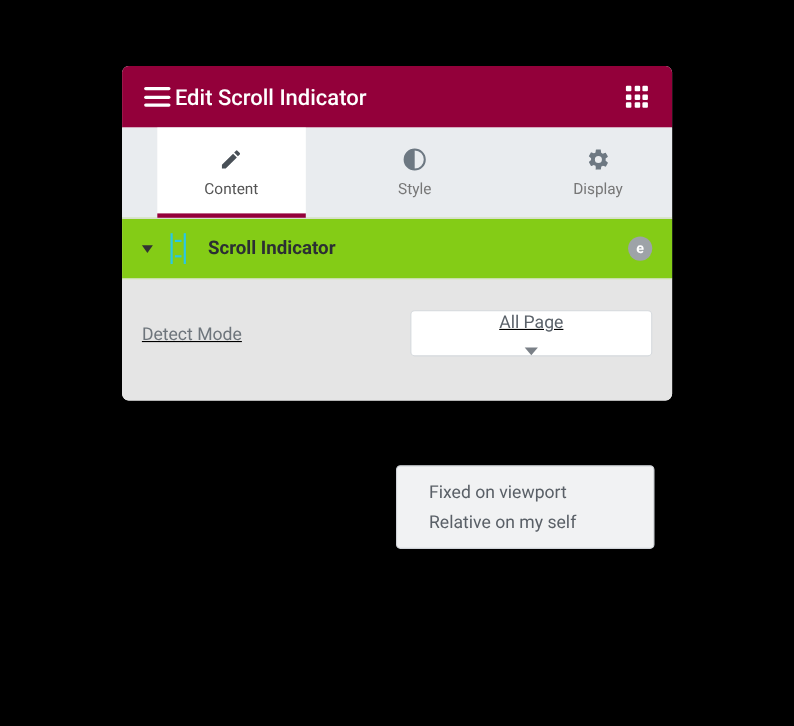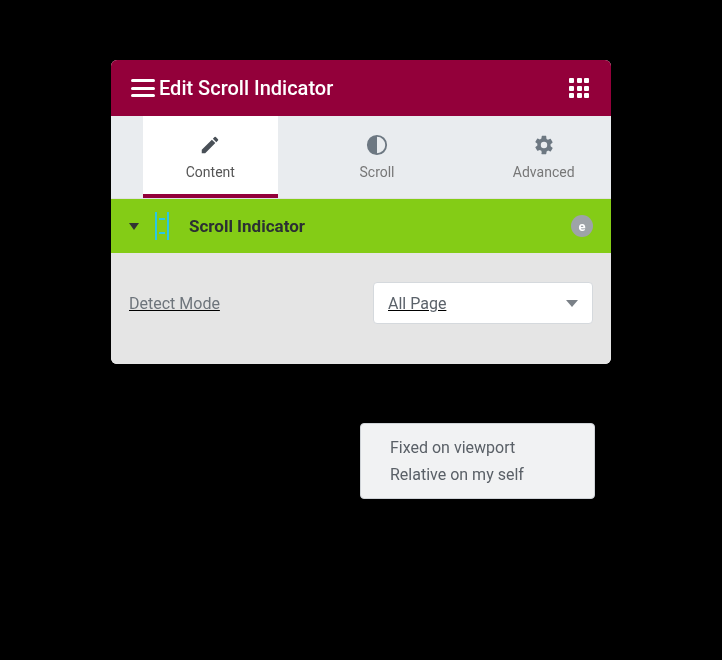--- a/index.html
+++ b/index.html
@@ -175,20 +175,21 @@
     border: 1px solid #d5d9dd;
     border-radius: 4px;
     background: #fff;
     display: flex;
     align-items: center;
     justify-content: space-between;
     padding: 0 14px;
     color: #5b626a;
     font-size: 16px;
     cursor: pointer;
+    flex-direction: column;
   }
   .select .sel-caret {
     width: 0; height: 0;
     border-left: 6px solid transparent;
     border-right: 6px solid transparent;
     border-top: 7px solid #7a8087;
   }
   .select.narrow { width: 52px; justify-content: center; padding: 0; }
   
   .dropdown {
@@ -245,27 +246,27 @@
       <svg viewBox="0 0 24 24">
           <path d="M3 17.25V21h3.75L17.81 9.94l-3.75-3.75L3 17.25zM20.71 7.04a1 1 0 0 0 0-1.41l-2.34-2.34a1 1 0 0 0-1.41 0l-1.83 1.83 3.75 3.75 1.83-1.83z"></path>
         </svg>
       <span class="tab-label">Content</span>
     </div>
     <div class="tab">
       <svg viewBox="0 0 24 24">
           <path d="M12 2a10 10 0 1 0 0 20V2z"></path>
           <circle cx="12" cy="12" r="10" fill="none" stroke="#6d7882" stroke-width="2"></circle>
         </svg>
-      <span class="tab-label">Scroll</span>
+      <span class="tab-label">Style</span>
     </div>
     <div class="tab">
       <svg viewBox="0 0 24 24">
           <path d="M19.14 12.94a7.14 7.14 0 0 0 .05-.94 7.14 7.14 0 0 0-.05-.94l2.03-1.58a.5.5 0 0 0 .12-.64l-1.92-3.32a.5.5 0 0 0-.61-.22l-2.39.96a7.03 7.03 0 0 0-1.62-.94l-.36-2.54A.5.5 0 0 0 14 2h-4a.5.5 0 0 0-.49.42l-.36 2.54c-.58.24-1.12.56-1.62.94l-2.39-.96a.5.5 0 0 0-.61.22L2.61 8.48a.5.5 0 0 0 .12.64l2.03 1.58c-.03.31-.05.63-.05.94s.02.63.05.94L2.73 14.16a.5.5 0 0 0-.12.64l1.92 3.32c.14.24.43.34.61.22l2.39-.96c.5.38 1.04.7 1.62.94l.36 2.54A.5.5 0 0 0 10 22h4a.5.5 0 0 0 .49-.42l.36-2.54c.58-.24 1.12-.56 1.62-.94l2.39.96c.18.12.47.02.61-.22l1.92-3.32a.5.5 0 0 0-.12-.64l-2.03-1.58zM12 15.5A3.5 3.5 0 1 1 12 8.5a3.5 3.5 0 0 1 0 7z"></path>
         </svg>
-      <span class="tab-label">Advanced</span>
+      <span class="tab-label">Display</span>
     </div>
   </div>
 
   <div class="section-header">
     <div class="caret-down"></div>
     <div class="ruler-icon"></div>
     <div class="section-title">Scroll Indicator</div>
     <div class="badge-icon">e</div>
   </div>
 

